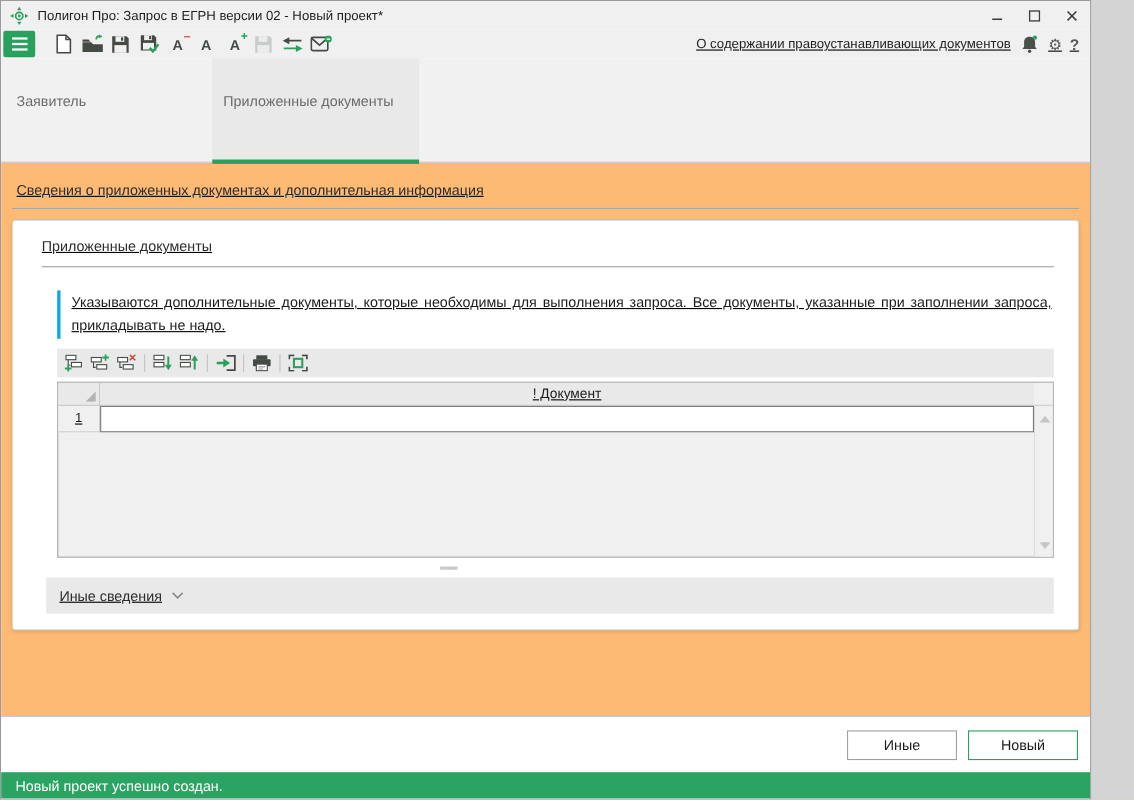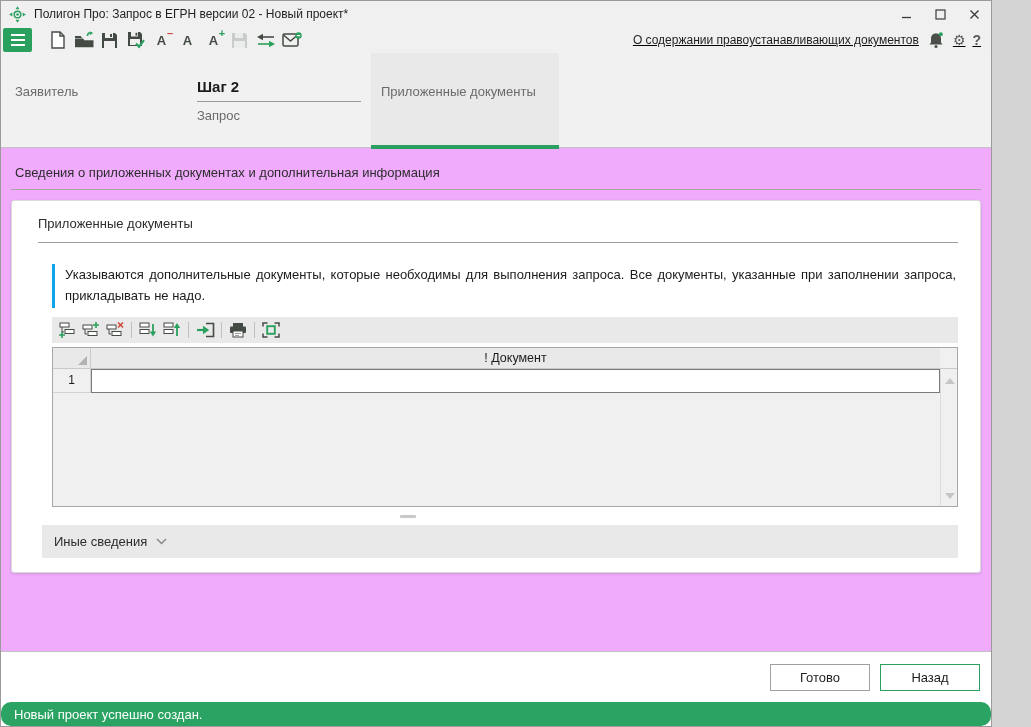--- a/index.html
+++ b/index.html
@@ -37,21 +37,21 @@
   .tab-1 { margin-left:14px; width:168px; }
   .tab-2 { margin-left:14px; width:164px; }
   .tab-3 { margin-left:10px; width:188px; background:#e9e9e9; padding-left:10px; height:95px; position:relative; }
   .step-title { font-size:15px; font-weight:bold; color:#1c1c1c; padding-bottom:6px;
                 border-bottom:1px solid #9a9a9a; width:146px; }
   .tab-2 .step-title, .tab-3 .step-title { width:164px; }
   .step-sub { margin-top:6px; font-size:13px; color:#6b6b6b; }
   .active-bar { position:absolute; left:0; bottom:-1px; width:100%; height:4px; background:#2aa05e; }
 
   
-  .content { flex:1 1 auto; background:#f0abfc; padding-top:17px; overflow:hidden; }
+  .content { flex:1 1 auto; background:#fdba74; padding-top:17px; overflow:hidden;text-decoration:underline; }
   .section-title { margin-left:14px; font-size:13px; color:#2d2d2d; }
   .section-hr { border:none; border-top:1px solid #a6a6a6; margin:9px 10px 0 10px; }
   .card { margin:10px 10px 0 10px; border:1px solid #dadada; border-radius:3px;
           box-shadow:0 1px 3px rgba(0,0,0,0.13); padding:15px 22px 14px 16px; background:#fff; }
   .panel-title { margin-left:10px; font-size:13px; color:#2d2d2d; }
   .panel-hr { border:none; border-top:1px solid #9e9e9e; margin:11px 0 0 10px; }
   .info-note { margin:21px 0 0 24px; border-left:3px solid #0ea5e9; padding:1px 2px 1px 10px;
                font-size:13px; color:#1c1c1c; text-align:justify; line-height:1.6; }
 
   .grid-toolbar { margin:9px 0 0 24px; height:26px; background:#e9e9e9; display:flex; align-items:center; padding-left:4px; gap:2px; }
@@ -89,21 +89,21 @@
   
   .footer-hr { border:none; border-top:1px solid #c3c3c3; flex:0 0 auto; }
   .footer { height:50px; flex:0 0 auto; display:flex; align-items:center; justify-content:flex-end;
             gap:10px; padding-right:11px; background:#fff; }
   .btn { width:100px; height:27px; background:#fff; font-family:inherit; font-size:13px; color:#1c1c1c; cursor:default; }
   .btn-back { border:1px solid #a0a0a0; }
   .btn-done { border:1px solid #2aa05e; }
 
   
   .statusbar { height:24px; flex:0 0 auto; background:#2ba463; color:#ffffff; font-size:13px;
-               display:flex; align-items:center; padding-left:13px;border-radius:10px; }
+               display:flex; align-items:center; padding-left:13px; }
 </style>
 </head>
 <body>
 
 <div class="window">
 
   <div class="titlebar">
     <span class="app-icon">
       <svg width="17" height="17" viewBox="0 0 17 17">
         <circle cx="8.5" cy="8.5" r="3.3" fill="none" stroke="#2aa05e" stroke-width="1.5"></circle>
@@ -215,24 +215,20 @@
         </svg>
       </span>
       <span class="gear-glyph">⚙</span>
       <span class="help-glyph">?</span>
     </span>
   </div>
 
   <div class="tabstrip">
     <div class="tab tab-1">
       <div class="step-sub">Заявитель</div>
-    </div>
-    <div class="tab tab-2">
-      <div class="step-title">Шаг 2</div>
-      <div class="step-sub">Запрос</div>
     </div>
     <div class="tab tab-3">
       <div class="step-sub">Приложенные документы</div>
       <div class="active-bar"></div>
     </div>
   </div>
 
   <div class="content">
     <div class="section-title">Сведения о приложенных документах и дополнительная информация</div>
     <hr class="section-hr">
@@ -338,21 +334,21 @@
         <span class="collapse-label">Иные сведения</span>
         <svg width="11" height="7">
           <path d="M1 1 l4.5 4.5 4.5 -4.5" stroke="#8a8a8a" stroke-width="1.5" fill="none"></path>
         </svg>
       </div>
     </div>
   </div>
 
   <hr class="footer-hr">
   <div class="footer">
-    <button class="btn btn-back">Готово</button>
-    <button class="btn btn-done">Назад</button>
+    <button class="btn btn-back">Иные</button>
+    <button class="btn btn-done">Новый</button>
   </div>
 
   <div class="statusbar">
     <span>Новый проект успешно создан.</span>
   </div>
 
 </div>
 
 </body></html>

